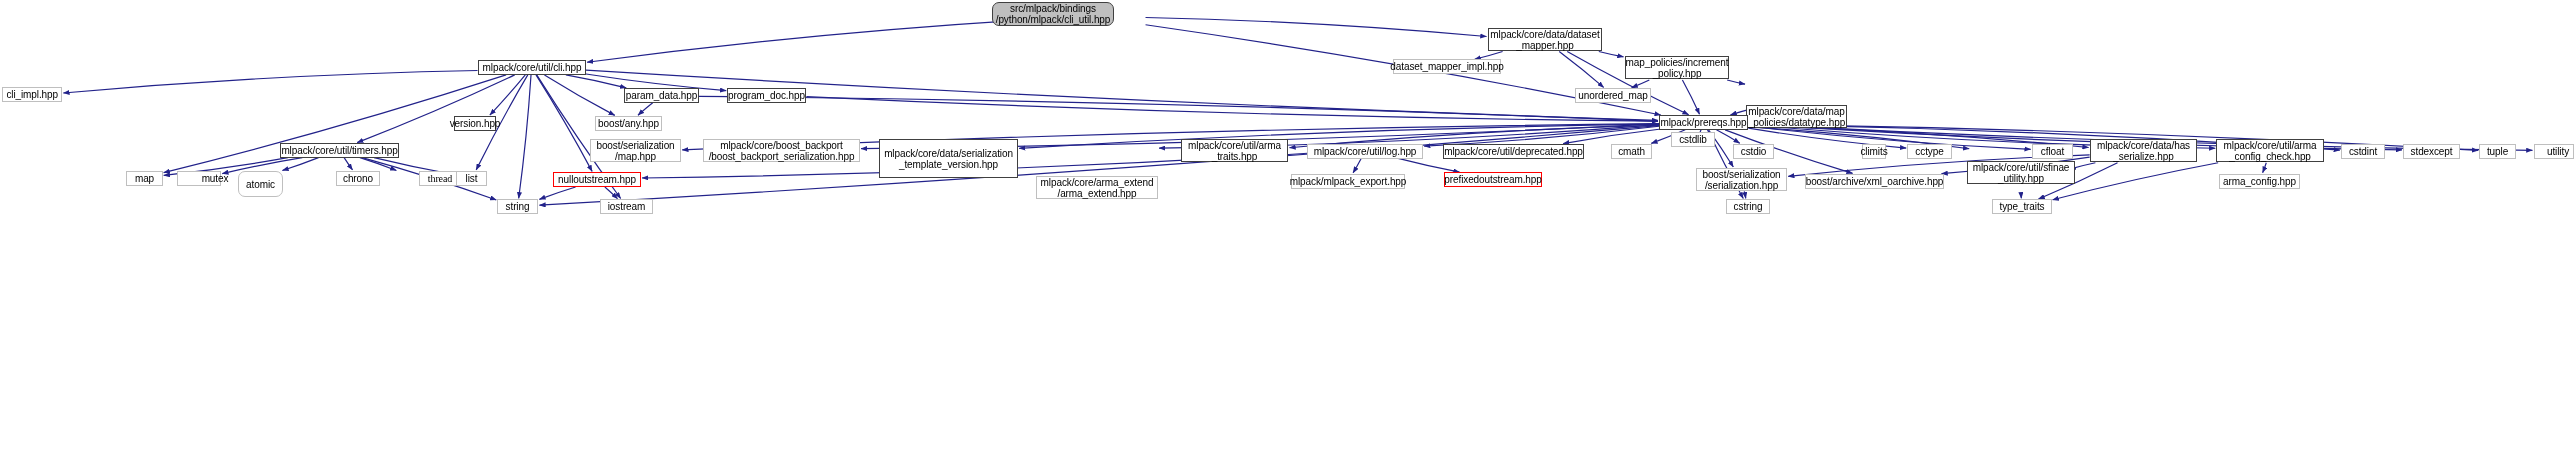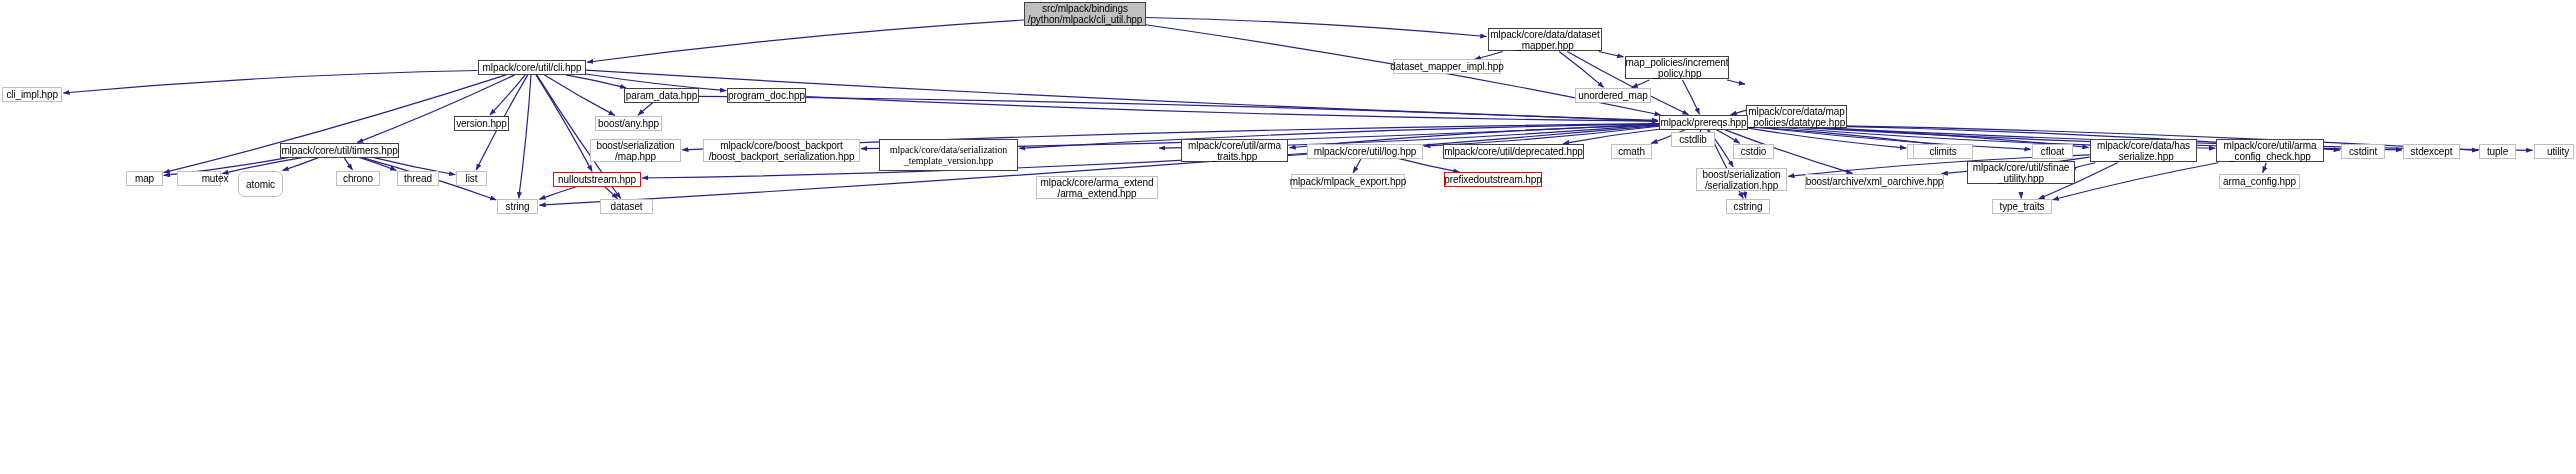--- a/index.html
+++ b/index.html
@@ -126,78 +126,78 @@
         <path d="M 2853,214.1775956284153 Q 2752.275954118237,229.04452171538927 2650.758968673761,236.83301170594484" fill="none" stroke="#22228a" stroke-width="1.6" marker-end="url(#arrow)"></path>
         <path d="M 2860.829268292683,222 Q 2843.077128786169,225.70514717458656 2825.6274717826013,230.642357227026" fill="none" stroke="#22228a" stroke-width="1.6" marker-end="url(#arrow)"></path>
         <path d="M 2891.0526315789475,222 Q 2837.9933693602775,248.5751086207261 2783.2059617087475,271.37558379599517" fill="none" stroke="#22228a" stroke-width="1.6" marker-end="url(#arrow)"></path>
         <path d="M 2759.457142857143,263 Q 2759.43303374756,266.75405624108964 2759.6714460534376,270.50061187030894" fill="none" stroke="#22228a" stroke-width="1.6" marker-end="url(#arrow)"></path>
         <path d="M 3094.1463414634145,222 Q 3091.89797319797,228.88267543107995 3089.173908882261,235.5913157218195" fill="none" stroke="#22228a" stroke-width="1.6" marker-end="url(#arrow)"></path>
         <path d="M 3028.4210526315787,222 Q 2914.5585721153475,243.29978696401804 2802.4638742301395,272.5080751720865" fill="none" stroke="#22228a" stroke-width="1.6" marker-end="url(#arrow)"></path>
         <path d="M 2381.4594594594596,261 Q 2382.6569919324106,265.7308652401023 2383.5208386490467,270.5338787518402" fill="none" stroke="#22228a" stroke-width="1.6" marker-end="url(#arrow)"></path>
       </g>
   </svg>
   <div id="node-layer">
-      <div class="node root" style="left: 1024px; top: 2.2px; width: 122px; height: 23.4px;">src/mlpack/bindings
+      <div class="node root" style="left: 992px; top: 2.2px; width: 122px; height: 23.4px; border-radius: 7px;">src/mlpack/bindings
 /python/mlpack/cli_util.hpp</div>
       <div class="node bold" style="left: 1488px; top: 28px; width: 114px; height: 23.4px;">mlpack/core/data/dataset
 _mapper.hpp</div>
       <div class="node bold" style="left: 478px; top: 60px; width: 108px; height: 14.6px;">mlpack/core/util/cli.hpp</div>
       <div class="node " style="left: 2.2px; top: 87px; width: 60px; height: 14.6px;">cli_impl.hpp</div>
       <div class="node " style="left: 1393px; top: 59px; width: 108px; height: 14.6px; text-align: right;">dataset_mapper_impl.hpp</div>
       <div class="node bold" style="left: 1625px; top: 56px; width: 104px; height: 23.4px;">map_policies/increment
 _policy.hpp</div>
       <div class="node bold" style="left: 624px; top: 88px; width: 75px; height: 14.6px;">param_data.hpp</div>
       <div class="node bold" style="left: 727px; top: 88px; width: 79px; height: 14.6px;">program_doc.hpp</div>
       <div class="node " style="left: 1575px; top: 88px; width: 76px; height: 14.6px;">unordered_map</div>
       <div class="node bold" style="left: 1746px; top: 84px; width: 101px; height: 23.4px; margin-top: 21px;">mlpack/core/data/map
 _policies/datatype.hpp</div>
-      <div class="node bold" style="left: 454px; top: 116px; width: 55px; height: 14.6px;">version.hpp</div>
+      <div class="node bold" style="left: 454px; top: 116px; width: 42px; height: 14.6px;">version.hpp</div>
       <div class="node " style="left: 595px; top: 116px; width: 67px; height: 14.6px;">boost/any.hpp</div>
       <div class="node bold" style="left: 1659px; top: 115px; width: 89px; height: 14.6px;">mlpack/prereqs.hpp</div>
       <div class="node bold" style="left: 280px; top: 143px; width: 119px; height: 14.6px;">mlpack/core/util/timers.hpp</div>
       <div class="node " style="left: 590px; top: 139px; width: 91px; height: 23.4px;">boost/serialization
 /map.hpp</div>
       <div class="node " style="left: 703px; top: 139px; width: 157px; height: 23.4px;">mlpack/core/boost_backport
 /boost_backport_serialization.hpp</div>
-      <div class="node bold" style="left: 879px; top: 139px; width: 139px; height: 32px; font-family: Liberation Serif, serif;">mlpack/core/data/serialization
+      <div class="node bold" style="left: 879px; top: 139px; width: 139px; height: 39px;">mlpack/core/data/serialization
 _template_version.hpp</div>
       <div class="node " style="left: 1036px; top: 139px; width: 122px; height: 23.4px; margin-top: 37px;">mlpack/core/arma_extend
 /arma_extend.hpp</div>
       <div class="node bold" style="left: 1181px; top: 139px; width: 107px; height: 23.4px;">mlpack/core/util/arma
 _traits.hpp</div>
       <div class="node " style="left: 1307px; top: 144px; width: 116px; height: 14.6px;">mlpack/core/util/log.hpp</div>
       <div class="node bold" style="left: 1443px; top: 144px; width: 141px; height: 14.6px;">mlpack/core/util/deprecated.hpp</div>
       <div class="node " style="left: 1611px; top: 144px; width: 41px; height: 14.6px;">cmath</div>
       <div class="node " style="left: 1671px; top: 132px; width: 44px; height: 14.6px;">cstdlib</div>
       <div class="node " style="left: 1733px; top: 144px; width: 41px; height: 14.6px;">cstdio</div>
       <div class="node " style="left: 1907px; top: 144px; width: 45px; height: 14.6px;">cctype</div>
-      <div class="node " style="left: 1913px; top: 144px; width: 60px; height: 14.6px;">climits</div>
+      <div class="node " style="left: 1862px; top: 144px; width: 24px; height: 14.6px;">climits</div>
       <div class="node " style="left: 2032px; top: 144px; width: 41px; height: 14.6px;">cfloat</div>
       <div class="node bold" style="left: 2090px; top: 139px; width: 107px; height: 23.4px;">mlpack/core/data/has
 _serialize.hpp</div>
       <div class="node bold" style="left: 2216px; top: 139px; width: 108px; height: 23.4px;">mlpack/core/util/arma
 _config_check.hpp</div>
       <div class="node " style="left: 2341px; top: 144px; width: 44px; height: 14.6px;">cstdint</div>
       <div class="node " style="left: 2403px; top: 144px; width: 57px; height: 14.6px;">stdexcept</div>
       <div class="node " style="left: 2479px; top: 144px; width: 37px; height: 14.6px;">tuple</div>
       <div class="node " style="left: 2534px; top: 144px; width: 40px; height: 14.6px; padding-left: 8px;">utility</div>
       <div class="node " style="left: 126px; top: 171px; width: 37px; height: 14.6px;">map</div>
       <div class="node " style="left: 177px; top: 171px; width: 44px; height: 14.6px; padding-left: 32px;">mutex</div>
       <div class="node " style="left: 238px; top: 171px; width: 45px; height: 26px; border-radius: 7px;">atomic</div>
       <div class="node " style="left: 336px; top: 171px; width: 44px; height: 14.6px;">chrono</div>
-      <div class="node " style="left: 397px; top: 171px; width: 42px; height: 14.6px;">thread</div>
+      <div class="node " style="left: 419px; top: 171px; width: 42px; height: 14.6px; font-family: Liberation Serif, serif;">thread</div>
       <div class="node " style="left: 456px; top: 171px; width: 31px; height: 14.6px;">list</div>
       <div class="node " style="left: 1291px; top: 174px; width: 114px; height: 14.6px;">mlpack/mlpack_export.hpp</div>
       <div class="node red" style="left: 1444px; top: 172px; width: 98px; height: 14.6px;">prefixedoutstream.hpp</div>
       <div class="node red" style="left: 553px; top: 172px; width: 88px; height: 14.6px;">nulloutstream.hpp</div>
       <div class="node " style="left: 1696px; top: 168px; width: 91px; height: 23.4px;">boost/serialization
 /serialization.hpp</div>
       <div class="node " style="left: 1805px; top: 174px; width: 139px; height: 14.6px;">boost/archive/xml_oarchive.hpp</div>
       <div class="node bold" style="left: 1967px; top: 161px; width: 108px; height: 23.4px;">mlpack/core/util/sfinae
 _utility.hpp</div>
       <div class="node " style="left: 2219px; top: 174px; width: 81px; height: 14.6px;">arma_config.hpp</div>
       <div class="node " style="left: 497px; top: 199px; width: 41px; height: 14.6px;">string</div>
-      <div class="node " style="left: 600px; top: 199px; width: 53px; height: 14.6px;">dataset</div>
+      <div class="node " style="left: 600px; top: 199px; width: 53px; height: 14.6px;">iostream</div>
       <div class="node " style="left: 1726px; top: 199px; width: 44px; height: 14.6px;">cstring</div>
       <div class="node " style="left: 1992px; top: 199px; width: 60px; height: 14.6px;">type_traits</div>
     </div>
 </div>
 
 
 </body></html>

